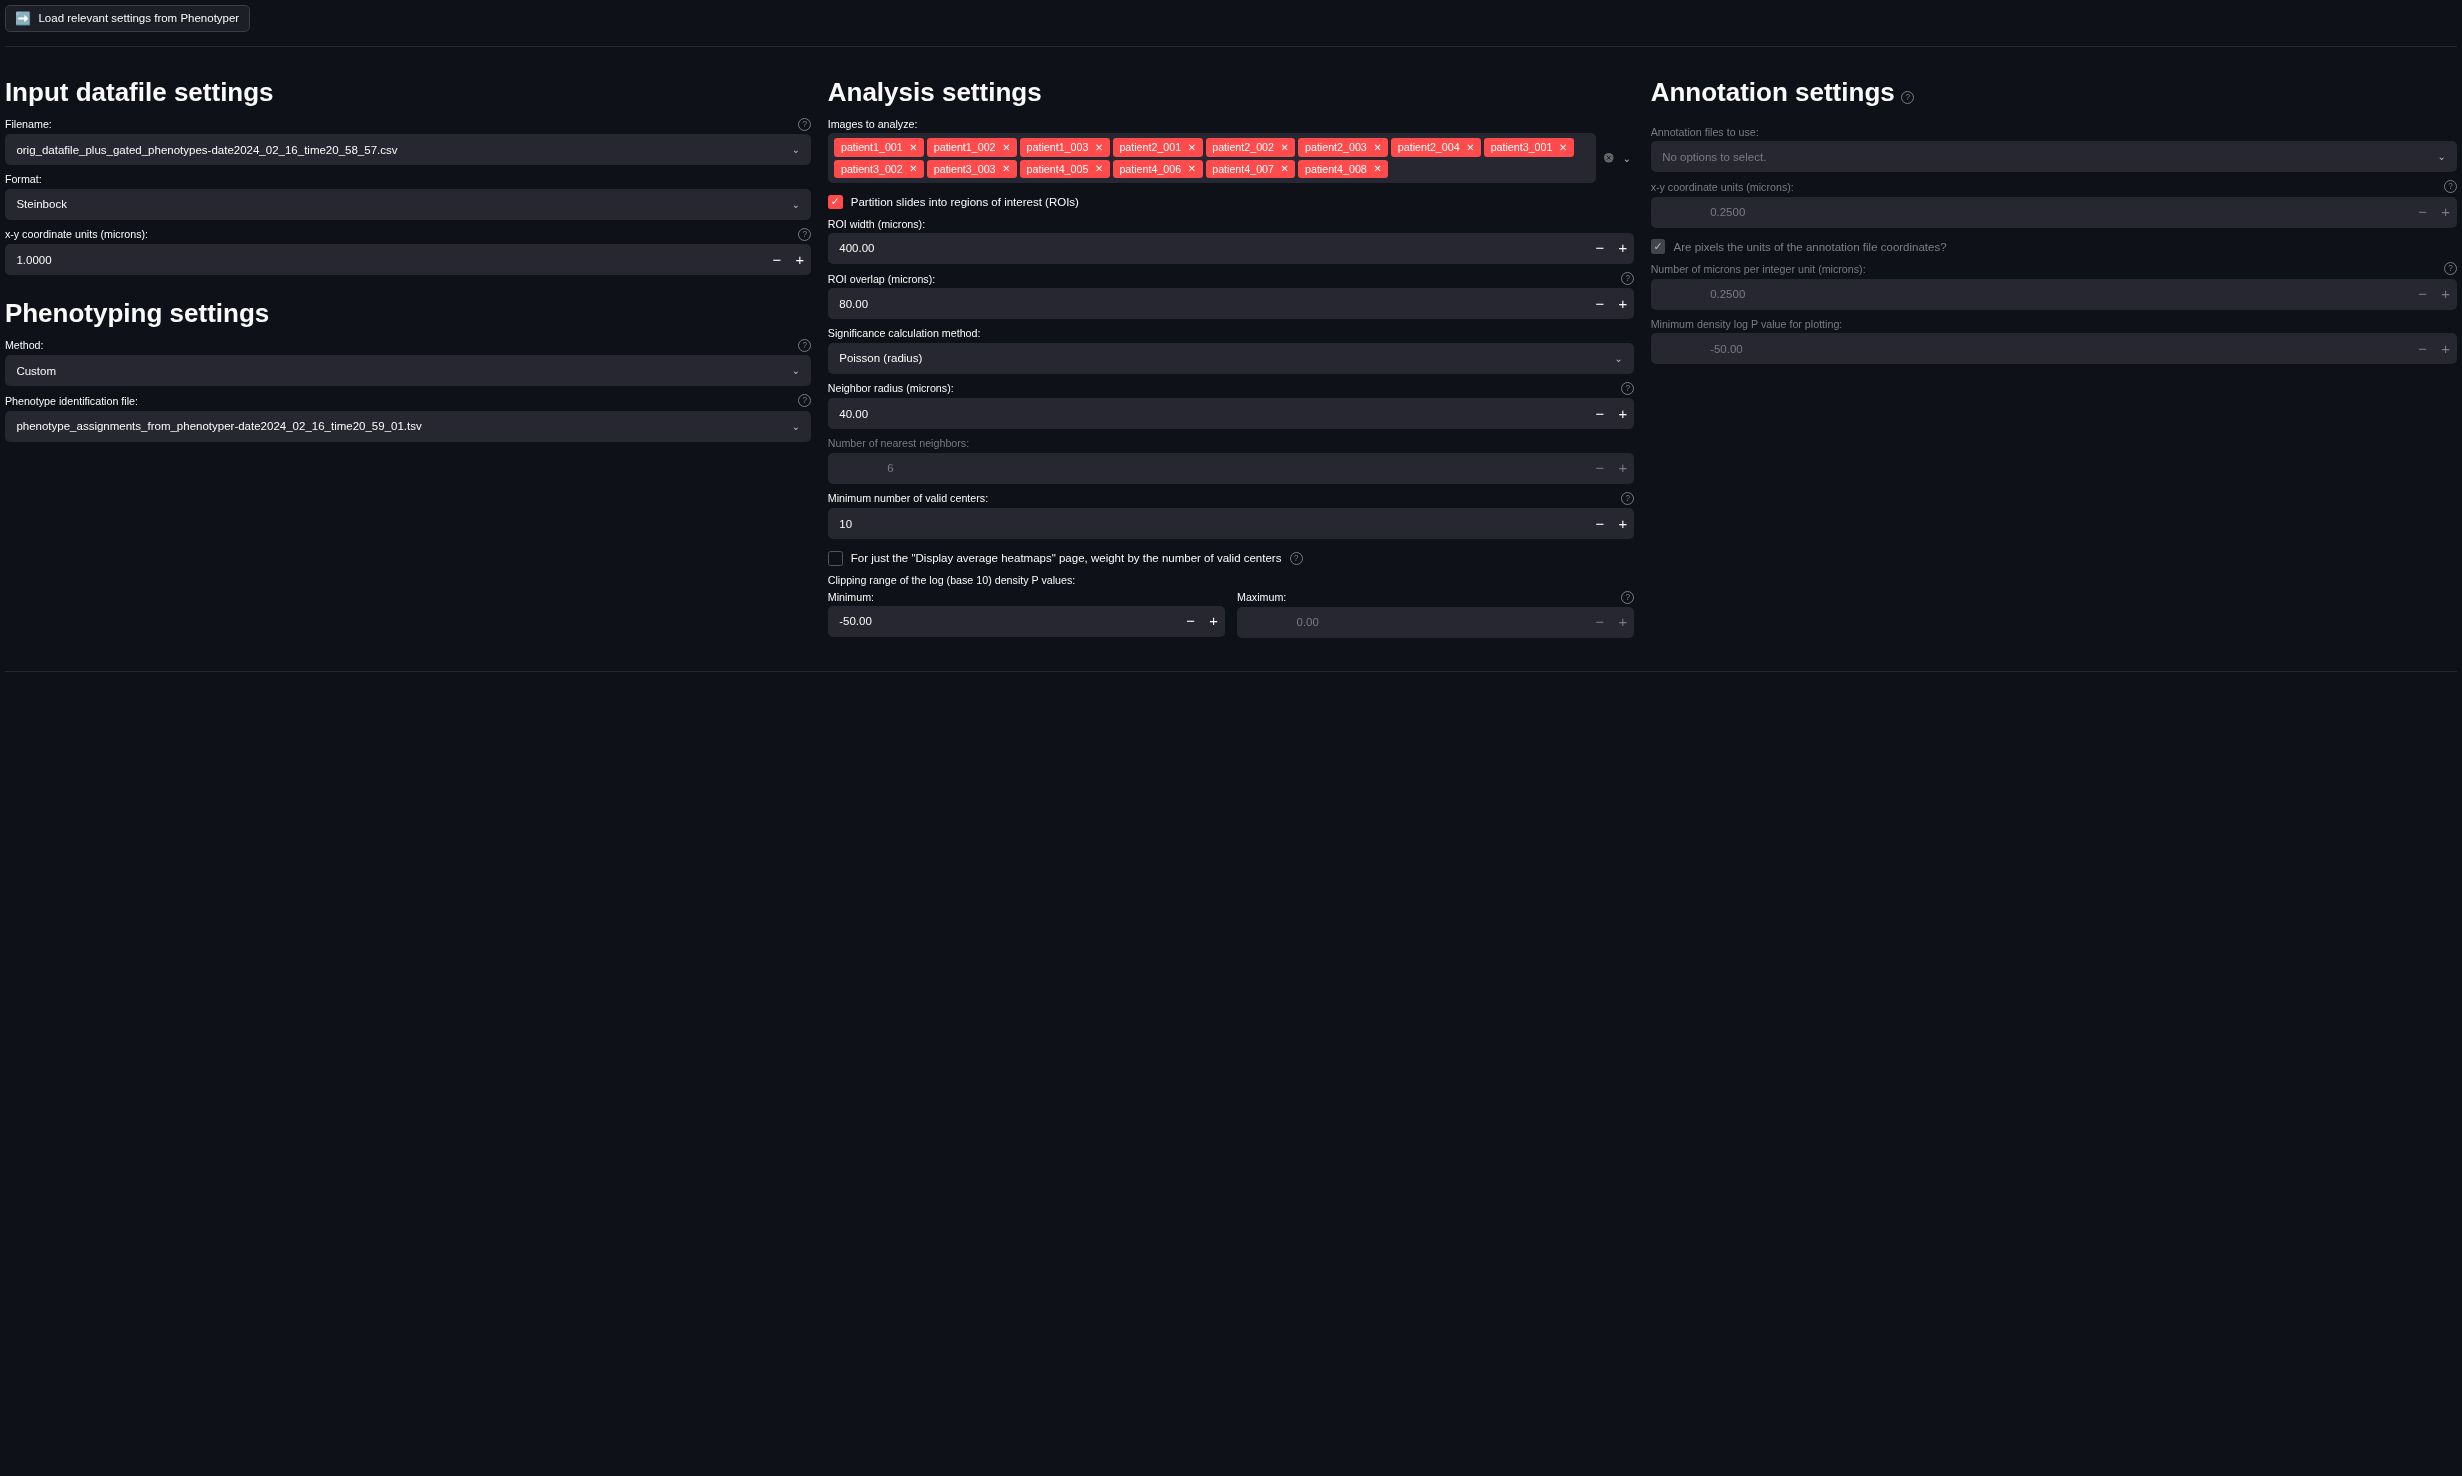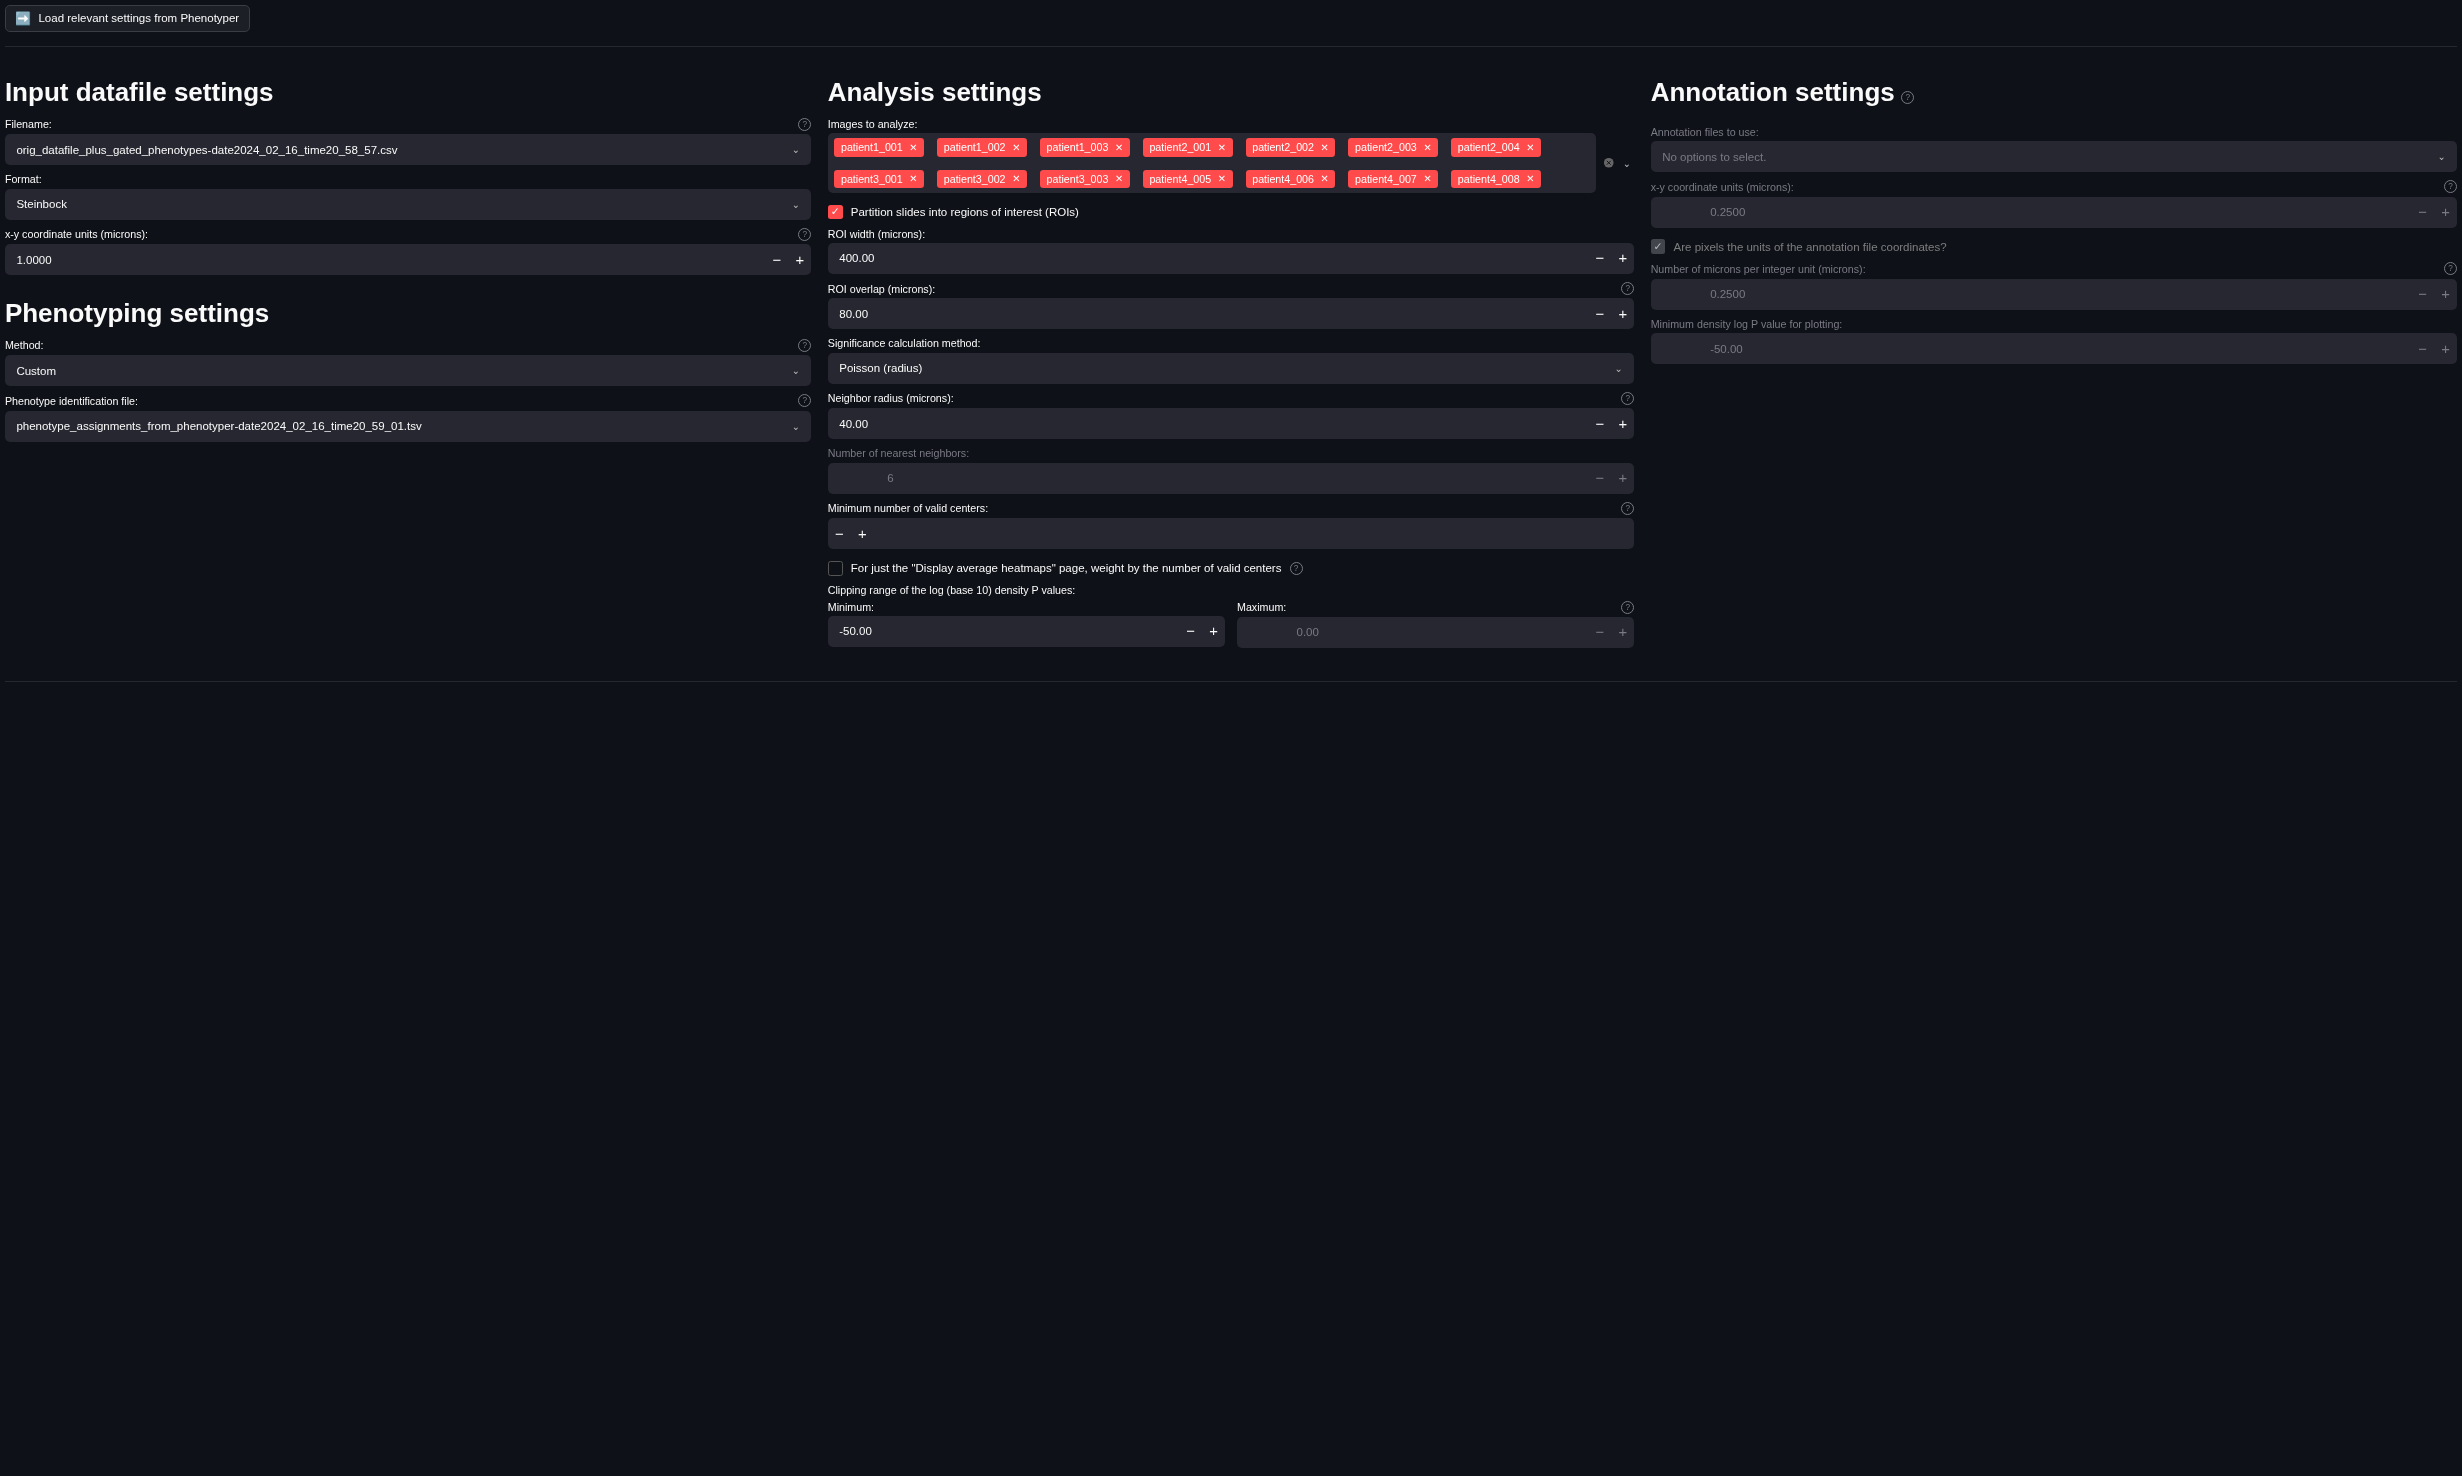--- a/index.html
+++ b/index.html
@@ -43,21 +43,21 @@
     padding: 8.2px 11.5px; font-size: 11.5px; outline: none;
   }
   .numeric.dim input { color: #7a7a85; margin-left: 48px; }
   .numeric .step-btn {
     background: transparent; border: none; color: #fafafa;
     width: 23px; height: 31px; font-size: 14.8px; cursor: pointer;
     display: flex; align-items: center; justify-content: center;
   }
   .numeric.dim .step-btn { color: #7a7a85; }
   .multisel-wrap { display: flex; align-items: center; gap: 4.9px; }
-  .multisel { flex: 1; padding: 4.9px 6.6px; display: flex; flex-wrap: wrap; gap: 13px; min-height: 31px; }
+  .multisel { flex: 1; padding: 4.9px 6.6px; display: flex; flex-wrap: wrap; gap: 3px; min-height: 31px; }
   .ms-controls { display: flex; flex-direction: row; gap: 3.3px; align-items: center; }
   .ms-btn { background: transparent; border: none; color: #888; font-size: 11.5px; cursor: pointer; width: 14.8px; height: 14.8px; display:flex;align-items:center;justify-content:center; }
   .tag {
     background: #ff4b4b; color: #fff; border-radius: 3.3px;
     padding: 3.3px 6.6px; font-size: 10.7px; display: inline-flex; align-items: center; gap: 6.6px;
   }
   .tag .tag-x { font-size: 9.8px; cursor: pointer; }
   .checkbox-row { display: flex; align-items: center; gap: 8.2px; margin-top: 11.5px; }
   .cbx {
     width: 14.8px; height: 14.8px; border-radius: 2.5px; display: inline-flex;
@@ -270,20 +270,21 @@
         <input disabled="" value="6" style="">
         <button class="step-btn" disabled="">−</button>
         <button class="step-btn" disabled="">+</button>
       </div>
 
       <div class="label-row">
         <span class="field-label">Minimum number of valid centers:</span>
         <span class="help-icon">?</span>
       </div>
       <div class="numeric">
+        <input value="10" style="">
         <button class="step-btn">−</button>
         <button class="step-btn">+</button>
       </div>
 
       <div class="checkbox-row">
         <span class="cbx unchecked"></span>
         <span class="cb-label">For just the "Display average heatmaps" page, weight by the number of valid centers</span>
         <span class="help-icon">?</span>
       </div>
 

